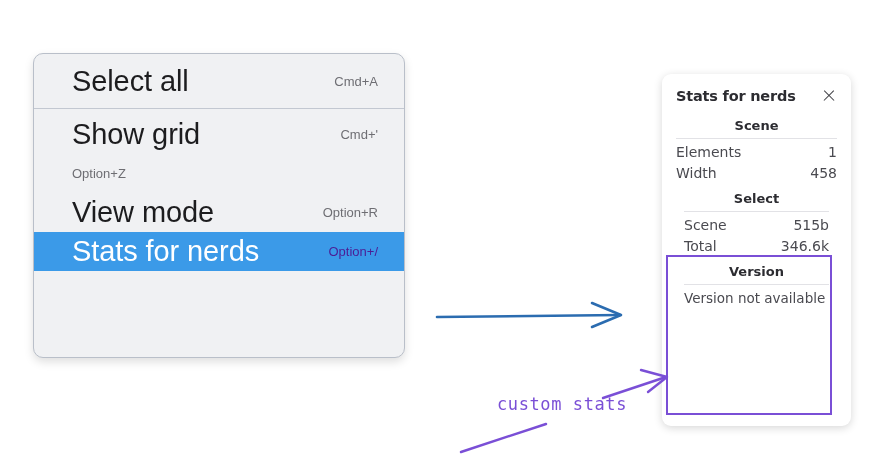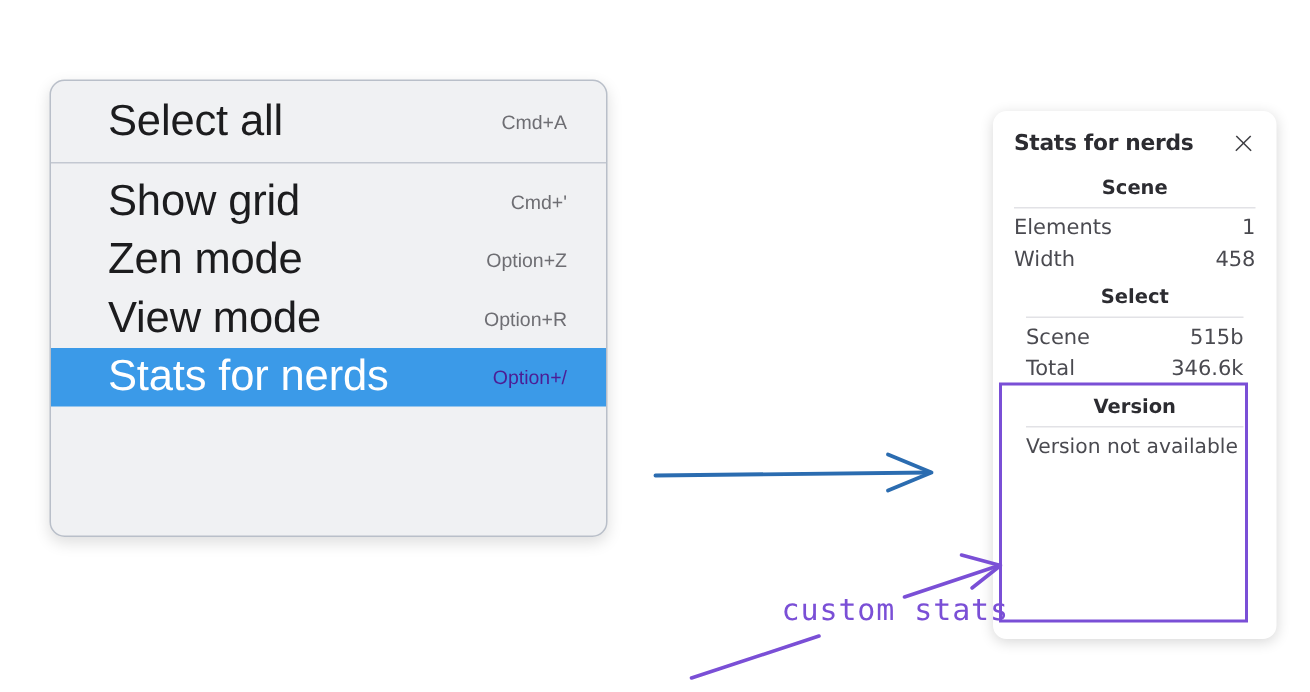--- a/index.html
+++ b/index.html
@@ -156,25 +156,24 @@
     position: absolute;
     left: 0; top: 0;
     width: 873px; height: 461px;
     pointer-events: none;
   }
   #custom-stats-label {
     position: absolute;
     left: 497px;
     top: 394px;
     font-family: "DejaVu Sans Mono", monospace;
-    font-size: 20px;
+    font-size: 17px;
     color: #7a4fd6;
     letter-spacing: 0.6px;
     white-space: nowrap;
-    margin-left: 24px;
   }
 </style>
 </head>
 <body>
 
 <div id="context-menu">
 
   <div class="menu-group group-top">
     <div class="menu-item">
       <span class="mi-label">Select all</span>
@@ -183,21 +182,20 @@
   </div>
 
   <div class="menu-sep"></div>
 
   <div class="menu-group">
     <div class="menu-item">
       <span class="mi-label">Show grid</span>
       <span class="mi-shortcut">Cmd+'</span>
     </div>
     <div class="menu-item">
-      <span class="mi-label">Zen mode</span>
       <span class="mi-shortcut">Option+Z</span>
     </div>
     <div class="menu-item">
       <span class="mi-label">View mode</span>
       <span class="mi-shortcut">Option+R</span>
     </div>
     <div class="menu-item selected">
       <span class="mi-label">Stats for nerds</span>
       <span class="mi-shortcut">Option+/</span>
     </div>

